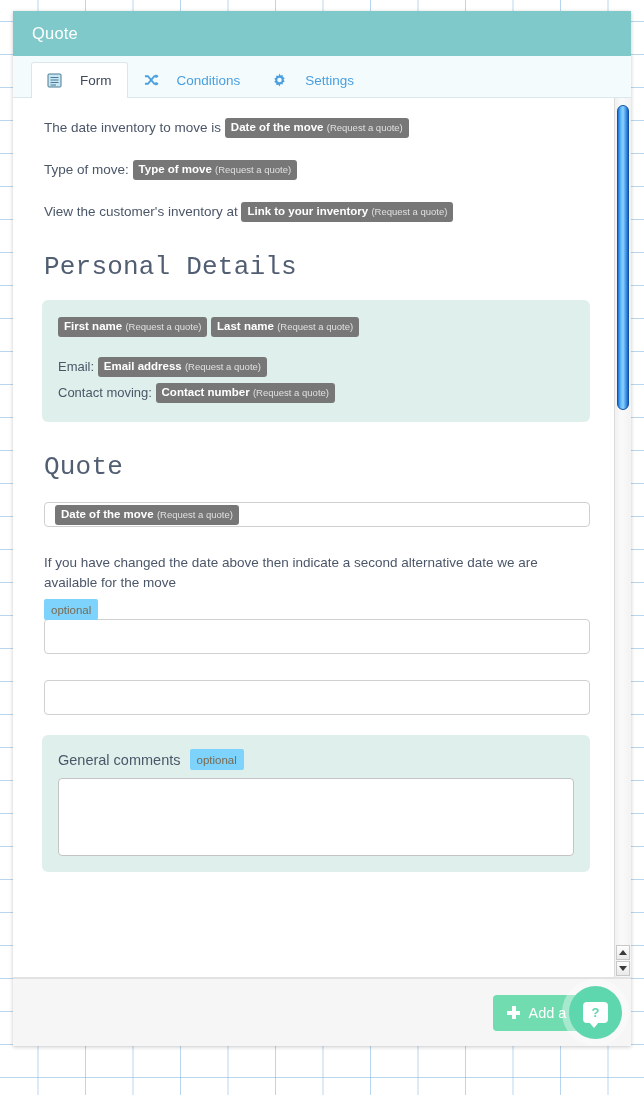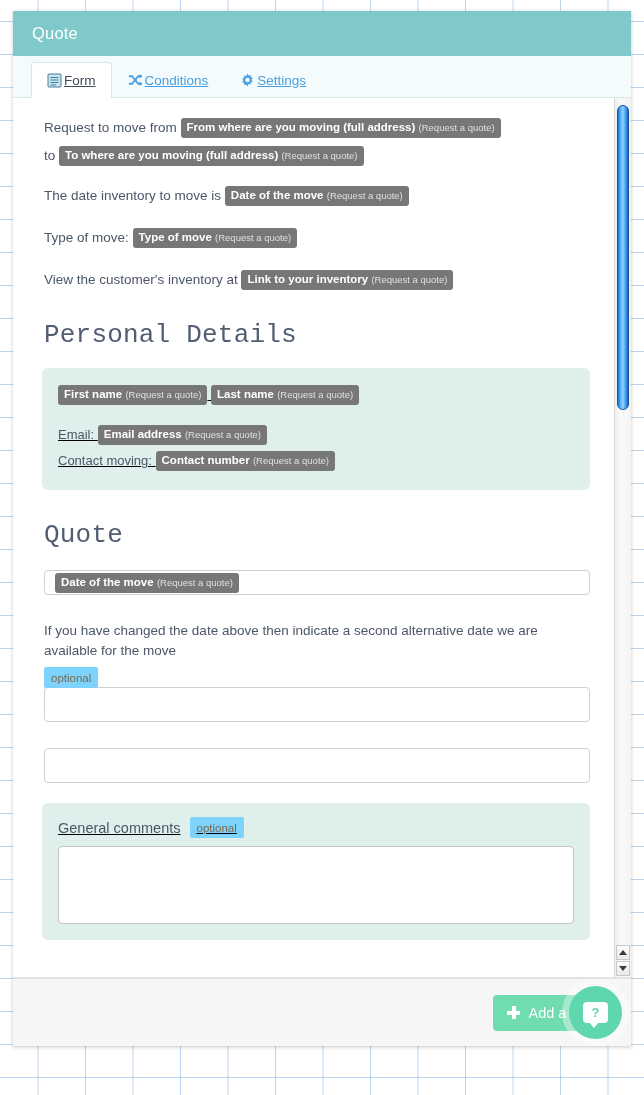--- a/index.html
+++ b/index.html
@@ -42,29 +42,28 @@
   .tabstrip {
     flex: 0 0 42px; height: 42px;
     background: #f4fbfc;
     border-bottom: 1px solid #dbe7ea;
     display: flex; align-items: flex-end;
     padding-left: 18px;
     position: relative;
   }
   .tab {
     height: 35px;
-    display: flex; align-items: center; gap: 2px;
+    display: flex; align-items: center; gap: 18px;
     padding: 0 15px;
     font-size: 13.5px;
     color: #4a9fe0;
     cursor: pointer;
     position: relative;
     border: 1px solid transparent;
     border-bottom: none;
-    text-decoration: underline;
   }
   .tab.active {
     background: #ffffff;
     color: #3f4a5a;
     border-color: #dbe7ea;
     border-top-left-radius: 3px; border-top-right-radius: 3px;
     margin-bottom: -1px;
     height: 36px;
   }
   .tab-ico { display: inline-flex; align-items: center; }
@@ -146,21 +145,20 @@
     font-family: Liberation Mono, monospace;
   }
   h2.sec.q { margin-top: 30px; margin-bottom: 20px; }
 
   
   .mint {
     background: #dff0ec;
     border-radius: 6px;
     padding: 14px 16px 16px;
     margin: 0 2px 0 10px;
-    text-decoration: underline;
   }
   .mint .row { line-height: 26px; font-size: 13px; color: #4b5668; }
   .mint .row.gap { margin-top: 14px; }
 
   
   .flabel {
     font-size: 13.5px; color: #4b5668;
     margin: 0 0 6px 12px; line-height: 20px;
   }
   .fieldwrap { margin: 0 2px 0 12px; position: relative; }
@@ -301,26 +299,20 @@
           <circle cx="8" cy="7.5" r="2.4" fill="#f4fbfc"></circle>
         </svg>
       </span>
       <span>Settings</span>
     </div>
   </div>
 
   <div class="bodywrap">
     <div class="content">
 
-      <div class="ftext tight">
-        <span>Request to move from</span>
-        <span class="token"><span>From where are you moving (full address)</span> <span class="sfx">(Request a quote)</span></span><br>
-        <span>to</span>
-        <span class="token"><span>To where are you moving (full address)</span> <span class="sfx">(Request a quote)</span></span>
-      </div>
 
       <div class="ftext">
         <span>The date inventory to move is</span>
         <span class="token"><span>Date of the move</span> <span class="sfx">(Request a quote)</span></span>
       </div>
 
       <div class="ftext">
         <span>Type of move:</span>
         <span class="token"><span>Type of move</span> <span class="sfx">(Request a quote)</span></span>
       </div>

